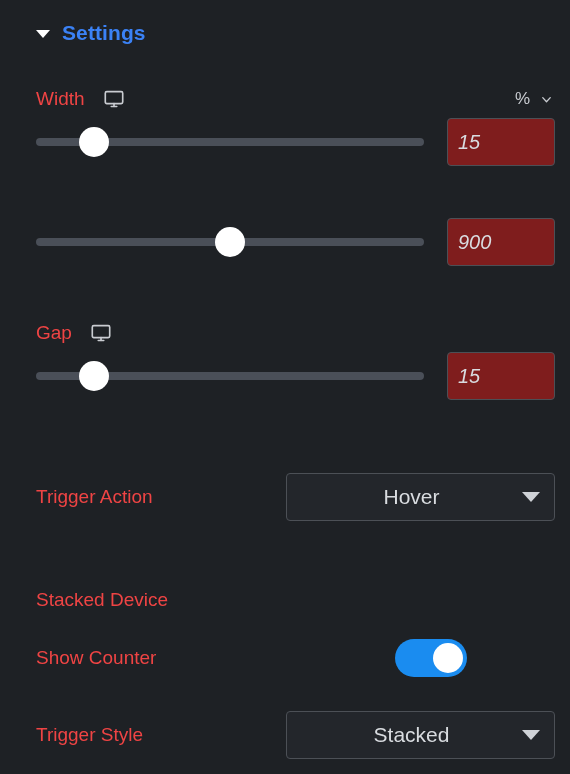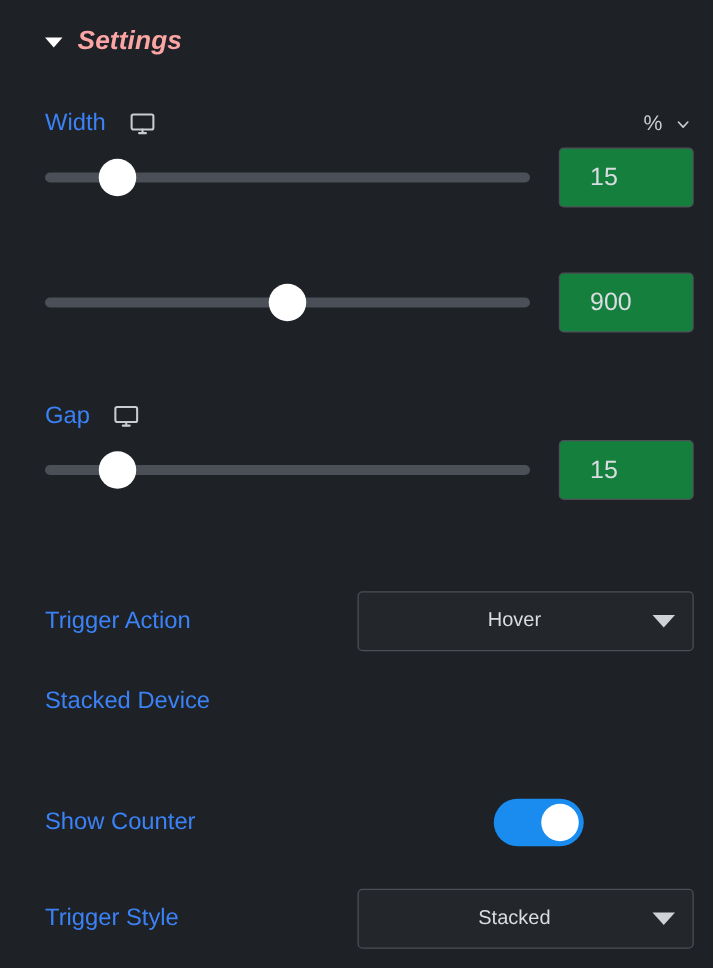--- a/index.html
+++ b/index.html
@@ -35,42 +35,41 @@
   .caret-down {
     width: 0; height: 0;
     border-left: 7px solid transparent;
     border-right: 7px solid transparent;
     border-top: 8px solid #ffffff;
     margin-top: 2px;
   }
   .section-title {
     font-size: 21px;
     font-weight: bold;
-    color: #fca5a5;
+    color: #3b82f6;
     letter-spacing: .1px;
-    font-style: italic;
   }
 
   
   .control {
     position: absolute;
     left: 0;
     width: 570px;
   }
 
   .control-head {
     display: flex;
     align-items: center;
     padding-left: 36px;
     height: 26px;
   }
 
   .control-label {
     font-size: 19px;
-    color: #3b82f6;
+    color: #ef4444;
     white-space: nowrap;
   }
 
   .device-icon {
     margin-left: 18px;
     display: inline-flex;
     align-items: center;
     color: #c9ccd1;
   }
 
@@ -112,28 +111,29 @@
     transform: translate(-50%, -50%);
   }
 
   .num-input {
     position: absolute;
     right: 15px;
     top: 50%;
     transform: translateY(-50%);
     width: 108px;
     height: 48px;
-    background: #15803d;
+    background: #7f1d1d;
     border: 1px solid #4c5056;
     border-radius: 4px;
     display: flex;
     align-items: center;
-    padding-left: 24px;
+    padding-left: 10px;
     font-size: 20px;
     color: #d9dce0;
+    font-style: italic;
   }
 
   
   .select-row {
     position: absolute;
     left: 0;
     width: 570px;
     height: 48px;
     display: flex;
     align-items: center;
@@ -147,21 +147,21 @@
     position: absolute;
     right: 15px;
     width: 269px;
     height: 48px;
     background: #23262b;
     border: 1px solid #4c5056;
     border-radius: 4px;
     display: flex;
     align-items: center;
     padding: 0 14px;
-    font-size: 16px;
+    font-size: 21px;
     color: #d9dce0;
   }
   .select-value { flex: 1; }
   .caret-solid {
     width: 0; height: 0;
     border-left: 9px solid transparent;
     border-right: 9px solid transparent;
     border-top: 10px solid #cfd2d7;
   }
 
@@ -260,21 +260,21 @@
   </div>
 
   <div class="select-row" style="top:473px;">
     <span class="control-label">Trigger Action</span>
     <div class="select">
       <span class="select-value">Hover</span>
       <span class="caret-solid"></span>
     </div>
   </div>
 
-  <div class="select-row" style="top:537px;">
+  <div class="select-row" style="top:576px;">
     <span class="control-label">Stacked Device</span>
   </div>
 
   <div class="toggle-row" style="top:636px;">
     <span class="control-label">Show Counter</span>
     <div class="toggle">
       <div class="toggle-knob"></div>
     </div>
   </div>
 

